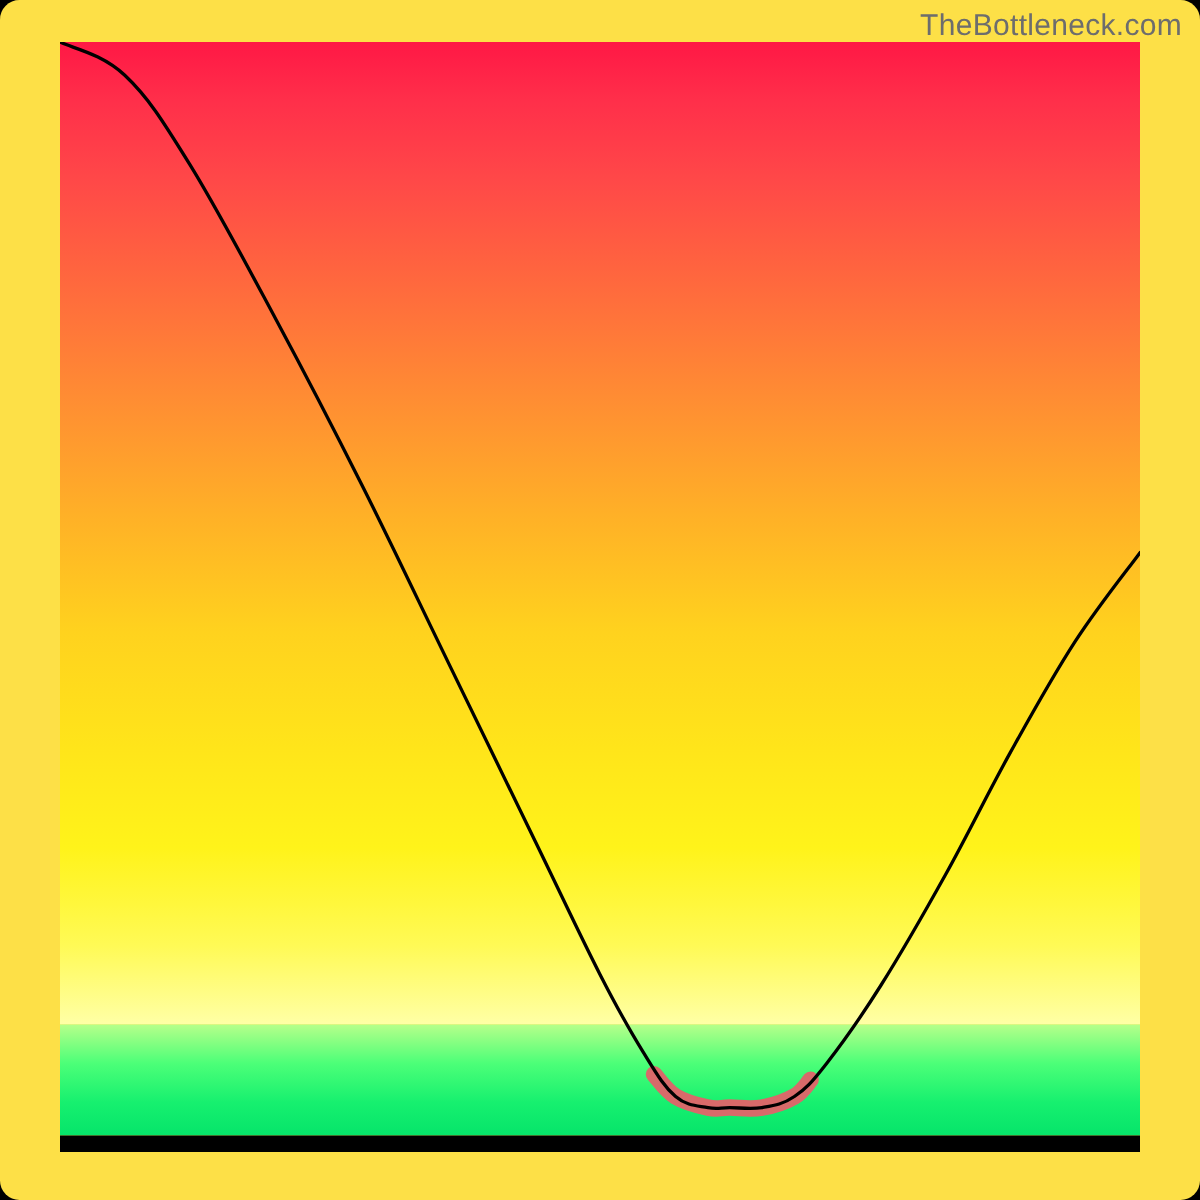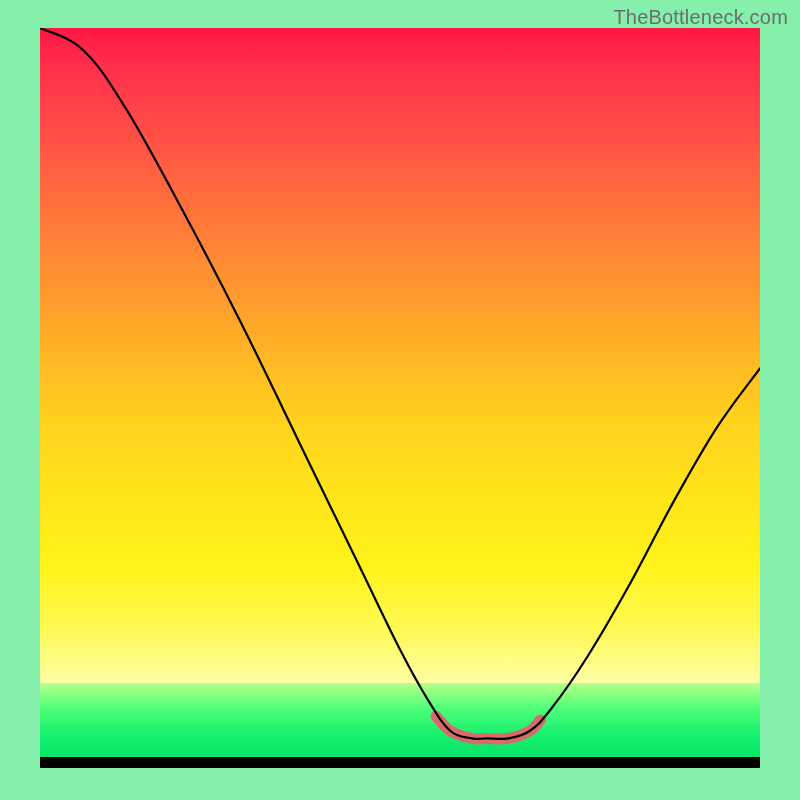--- a/index.html
+++ b/index.html
@@ -8,21 +8,22 @@
     width: 800px;
     height: 800px;
     background: #000;
     overflow: hidden;
     font-family: Arial, Helvetica, sans-serif;
   }
   .frame {
     position: relative;
     width: 800px;
     height: 800px;
-    background: #86efac;
+    background: #fde047;
+    border-radius: 13px;
   }
   .watermark {
     position: absolute;
     top: 6px;
     right: 12px;
     color: #6d6d6d;
     font-size: 20px;
     font-weight: 500;
     letter-spacing: 0.2px;
     z-index: 50;

